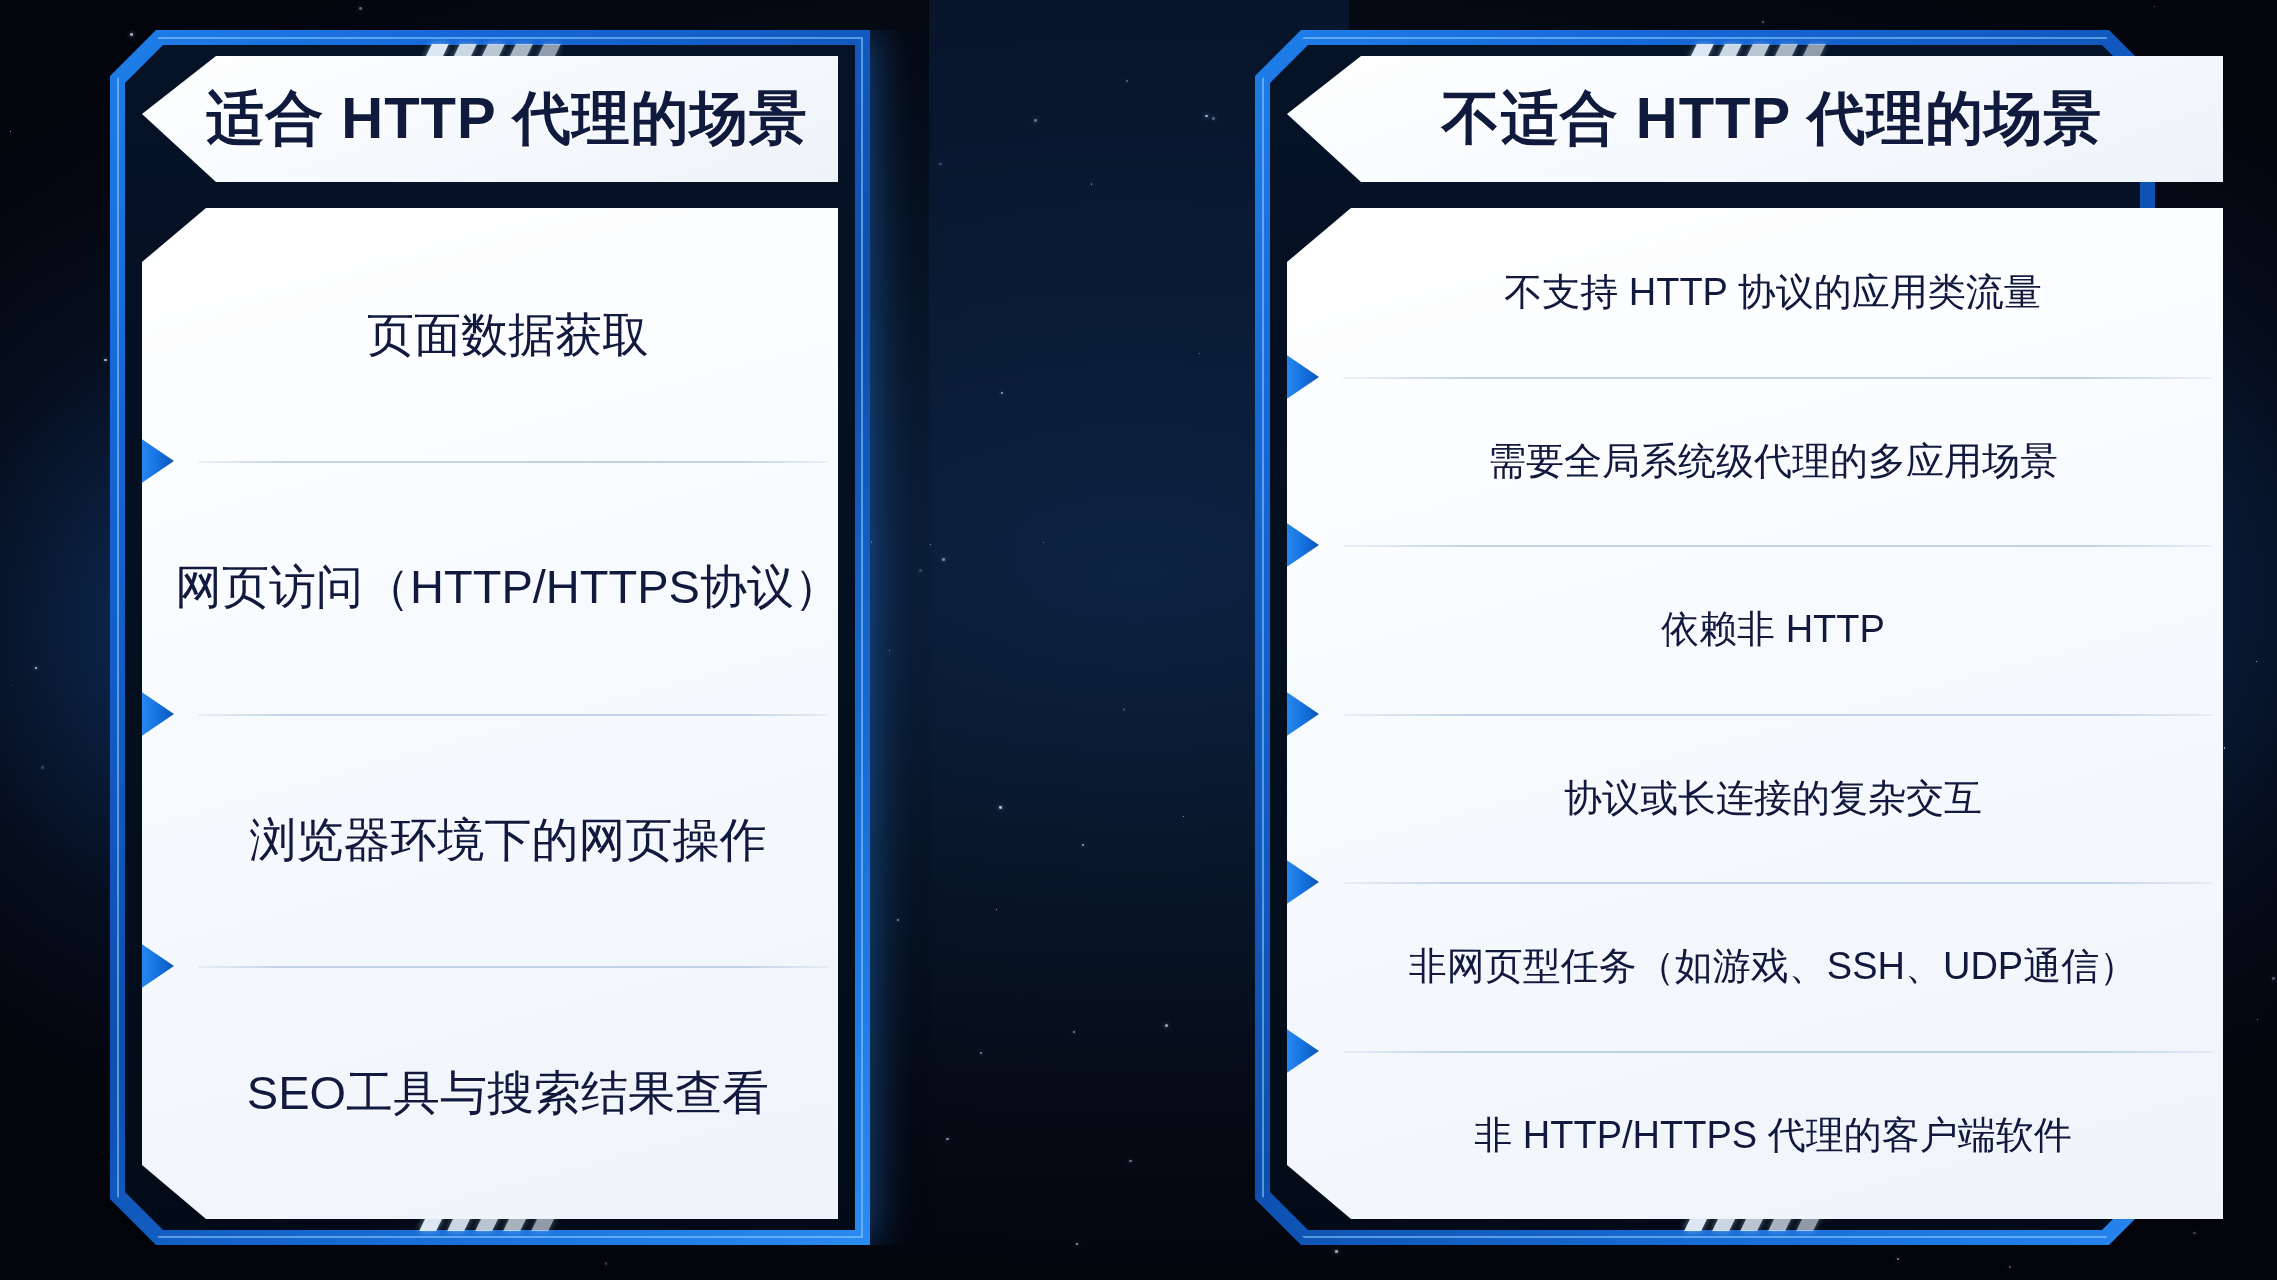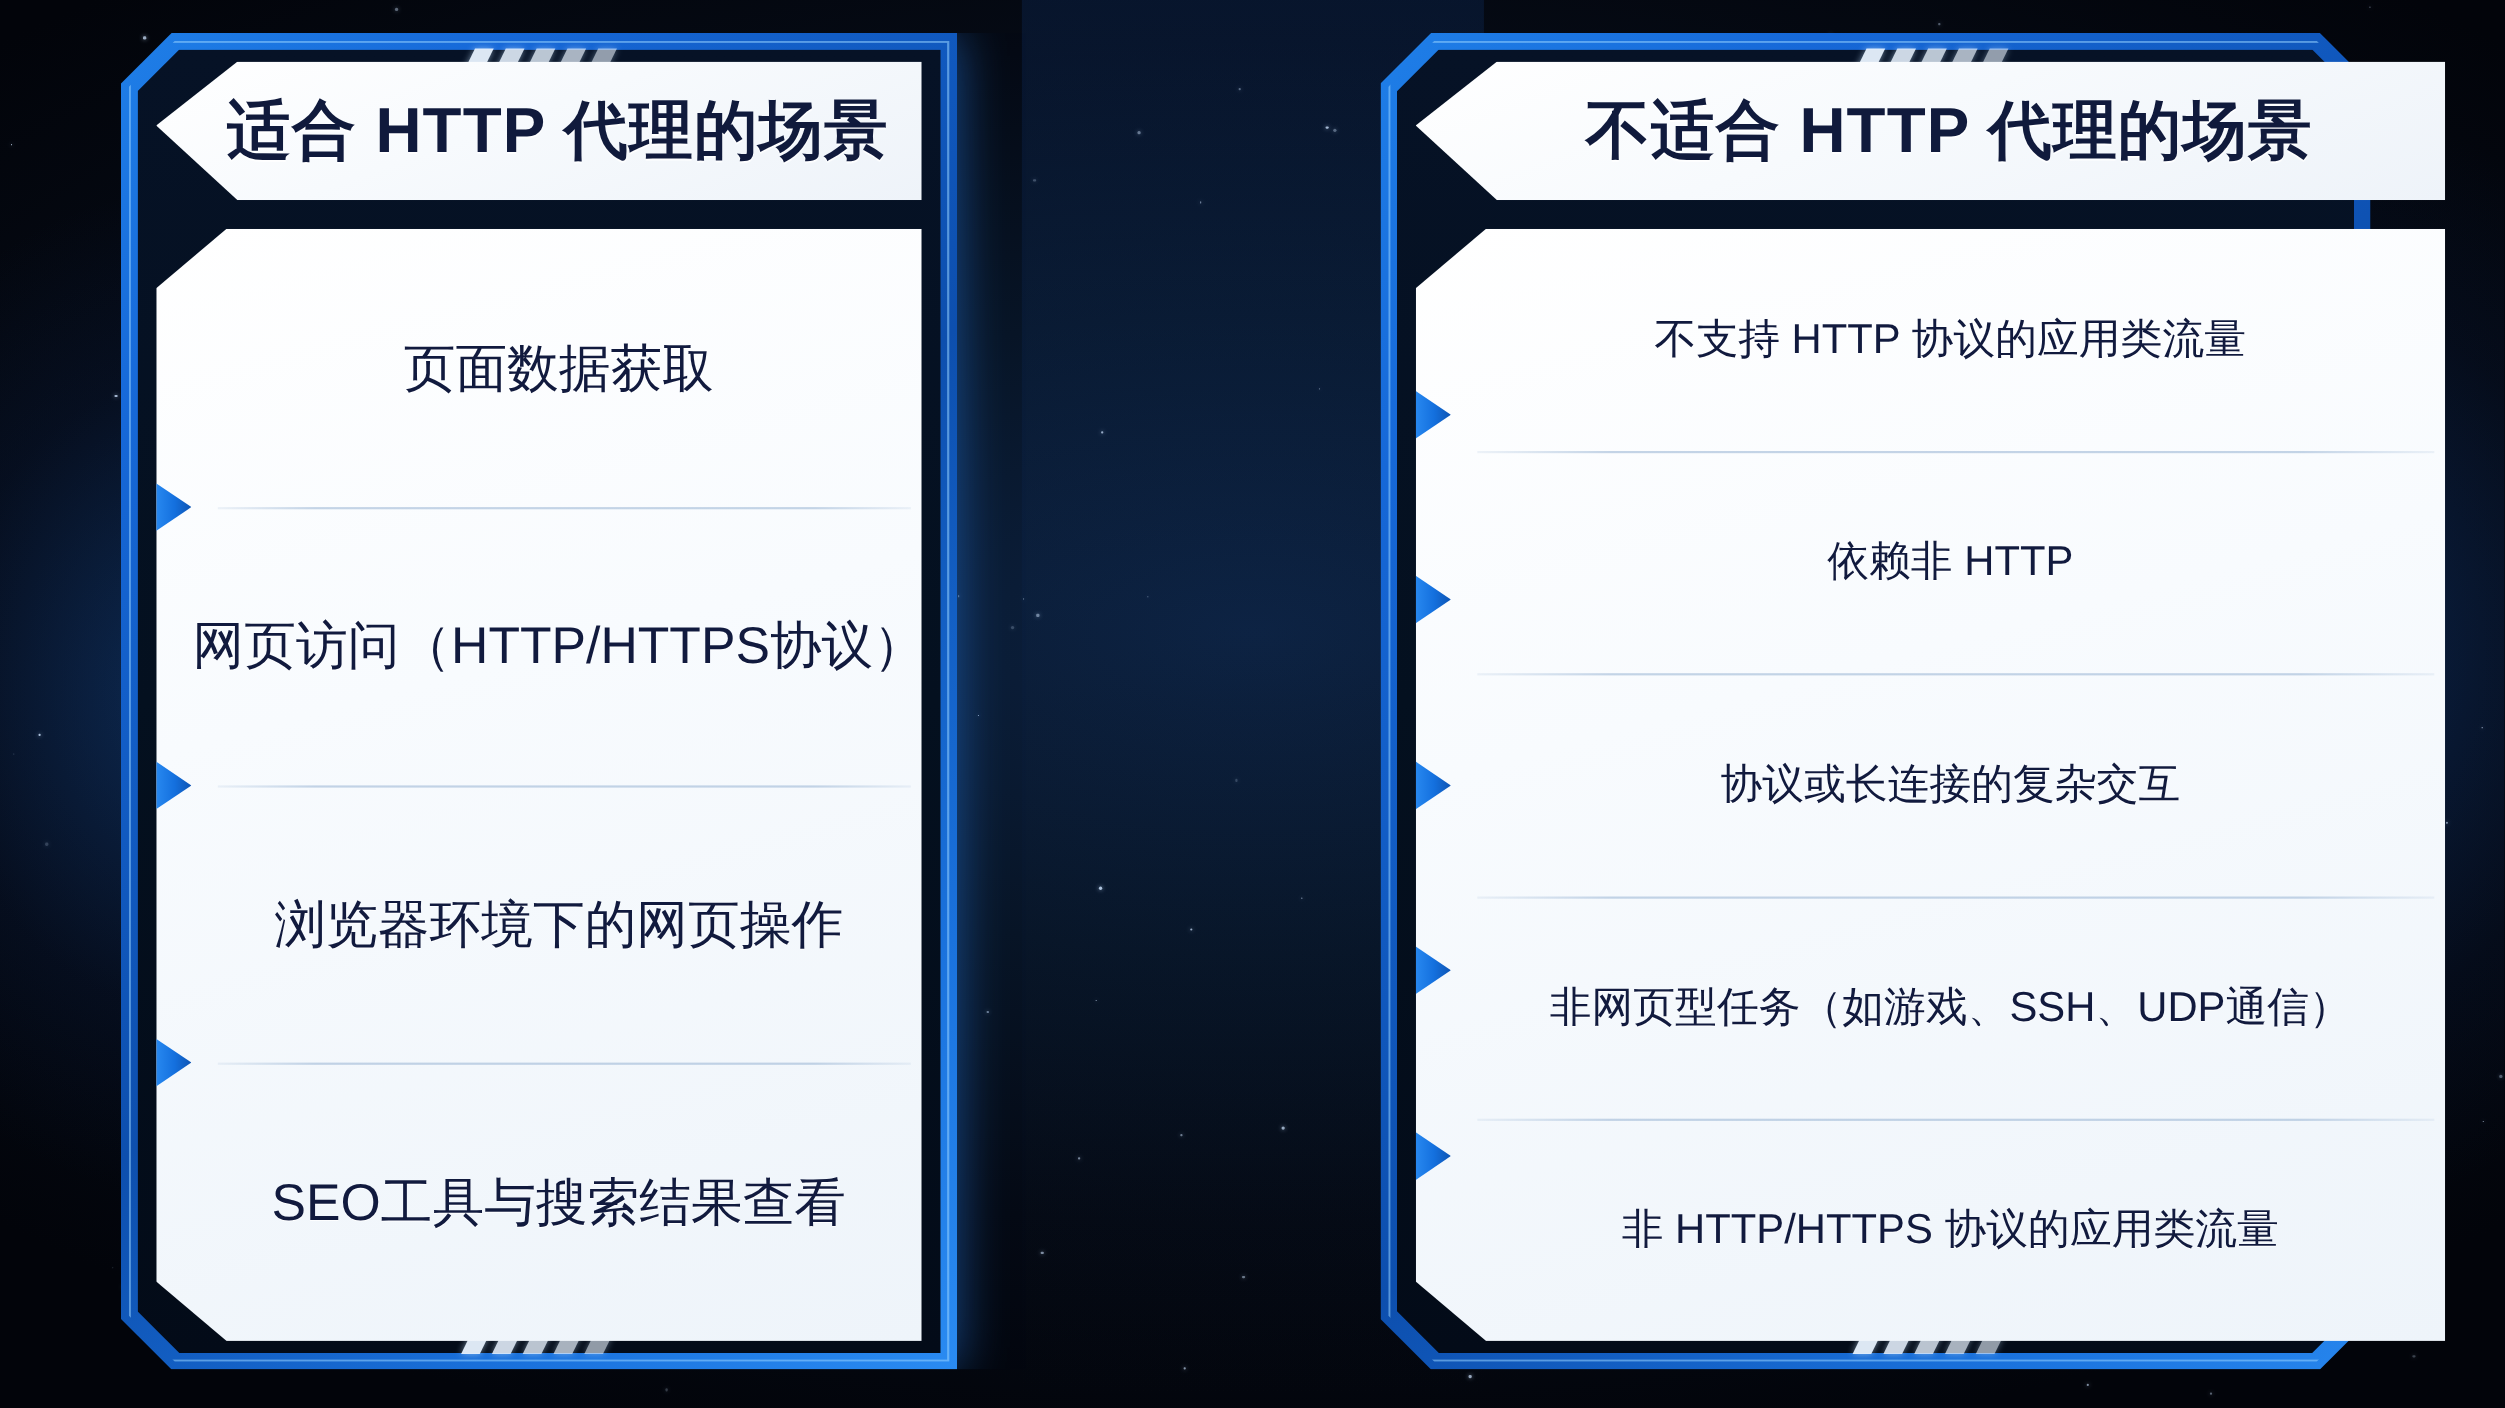--- a/index.html
+++ b/index.html
@@ -430,30 +430,33 @@
         <span class="head-text">不适合 HTTP 代理的场景</span>
       </div>
 
       <div class="band"></div>
 
       <div class="list">
         <div class="item">
           <span class="item-text">不支持 HTTP 协议的应用类流量</span>
         </div>
         <div class="item">
+          <span class="item-text">需要全局系统级代理的多应用场景</span>
+        </div>
+        <div class="item">
           <span class="item-text">依赖非 HTTP</span>
         </div>
         <div class="item">
           <span class="item-text">协议或长连接的复杂交互</span>
         </div>
         <div class="item">
           <span class="item-text">非网页型任务（如游戏、SSH、UDP通信）</span>
         </div>
         <div class="item">
-          <span class="item-text">非 HTTP/HTTPS 协议的应用类流量</span>
+          <span class="item-text">非 HTTP/HTTPS 代理的客户端软件</span>
         </div>
       <span class="notch" style="top: 146px;"></span>
           <span class="notch" style="top: 314px;"></span>
           <span class="notch" style="top: 483px;"></span>
           <span class="notch" style="top: 651px;"></span>
           <span class="notch" style="top: 820px;"></span>
         </div>
 
     </div>
   </div>

